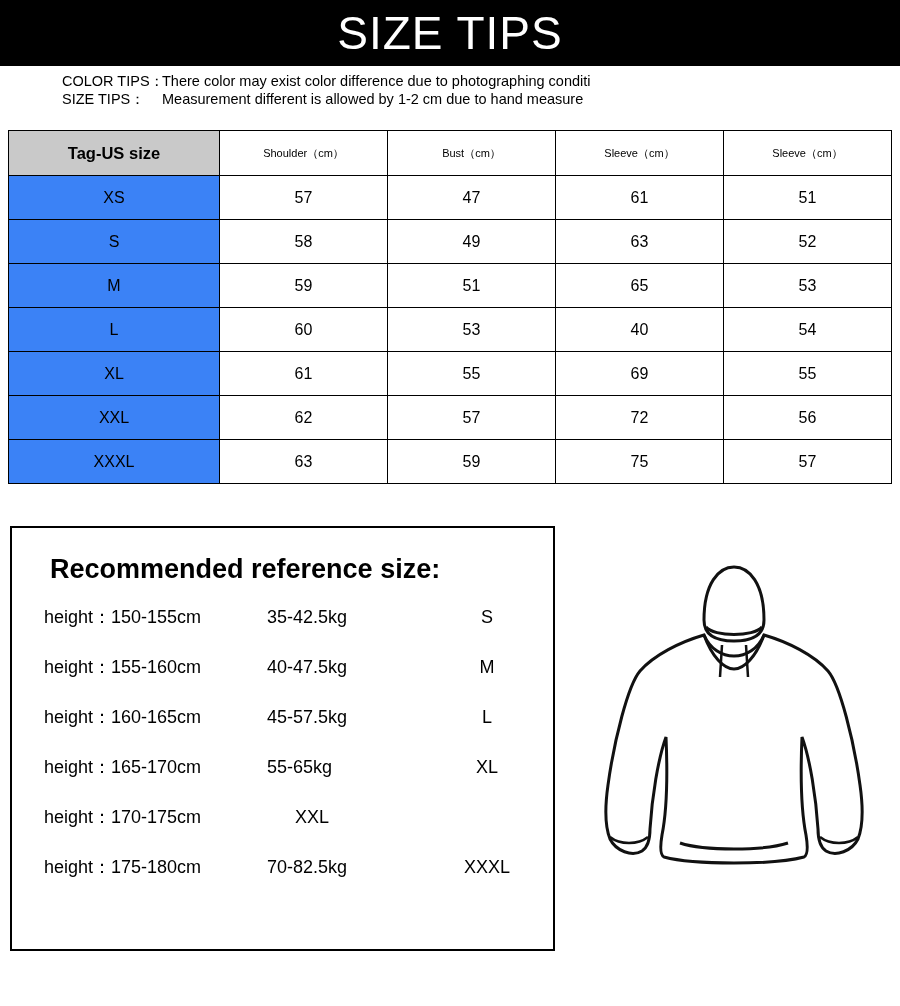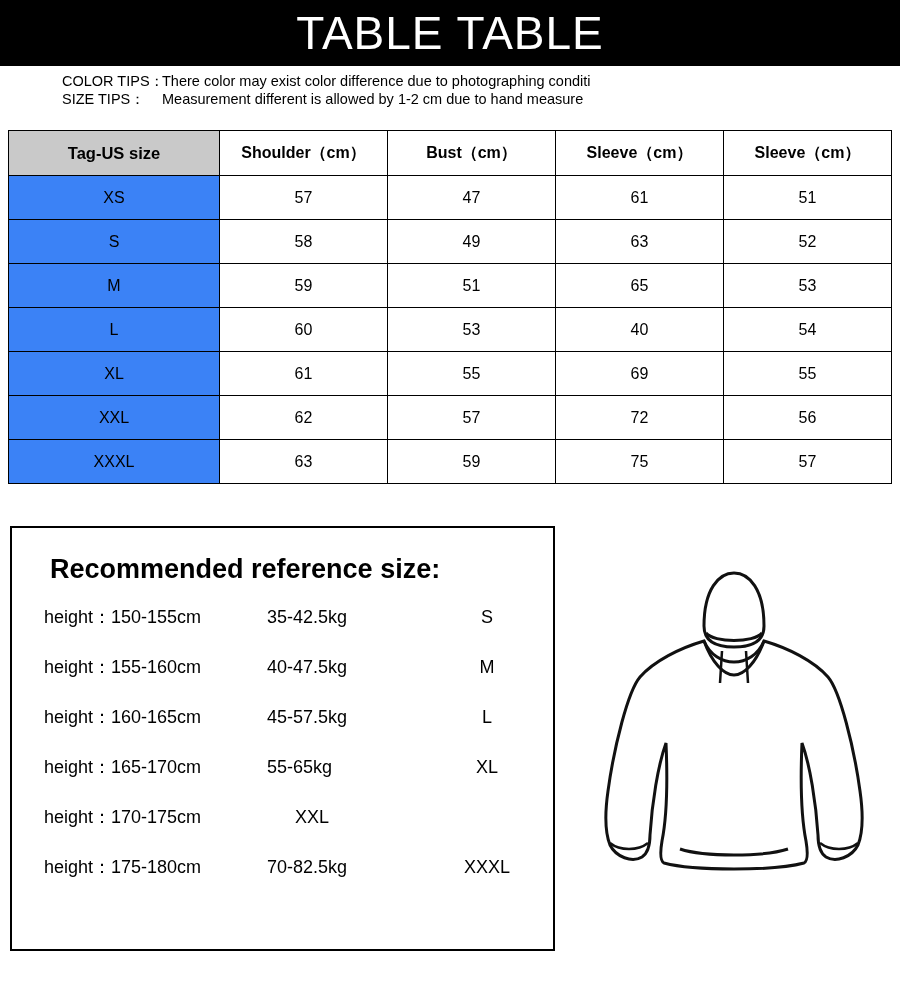--- a/index.html
+++ b/index.html
@@ -65,39 +65,39 @@
     font-weight: 400;
     height: 43px;
     padding: 0;
   }
   table.size-table th {
     font-weight: 700;
     font-size: 16.5px;
     height: 44px;
   }
   table.size-table th.col-head {
-    font-weight: 700;
-    font-size: 16px;
+    font-weight: 400;
+    font-size: 11px;
   }
   .tag-col {
     width: 210px;
     background: #c9c9c9;
     font-weight: 700;
   }
   .tag-cell {
     background: #3b82f6;
     font-weight: 700;
     font-size: 16px;
   }
 
   
   .lower {
     margin-top: 26px;
     display: flex;
-    align-items: flex-end;
+    align-items: center;
     gap: 12px;
   }
   .ref-box {
     margin-left: 10px;
     width: 545px;
     height: 425px;
     border: 2px solid #000000;
     box-sizing: border-box;
     padding: 26px 0 0 0;
   }
@@ -130,21 +130,21 @@
   .hoodie-wrap {
     flex: 1;
     display: flex;
     justify-content: center;
     padding-top: 12px;
   }
 </style>
 </head>
 <body>
 
-<div class="title-banner">TABLE TABLE</div>
+<div class="title-banner">SIZE TIPS</div>
 
 <div class="tips">
   <div class="tips-row">
     <div class="tips-label">COLOR TIPS：</div>
     <div class="tips-text">There color may exist color difference due to photographing conditi</div>
   </div>
   <div class="tips-row">
     <div class="tips-label">SIZE TIPS：</div>
     <div class="tips-text">Measurement different is allowed by 1-2 cm due to hand measure</div>
   </div>

